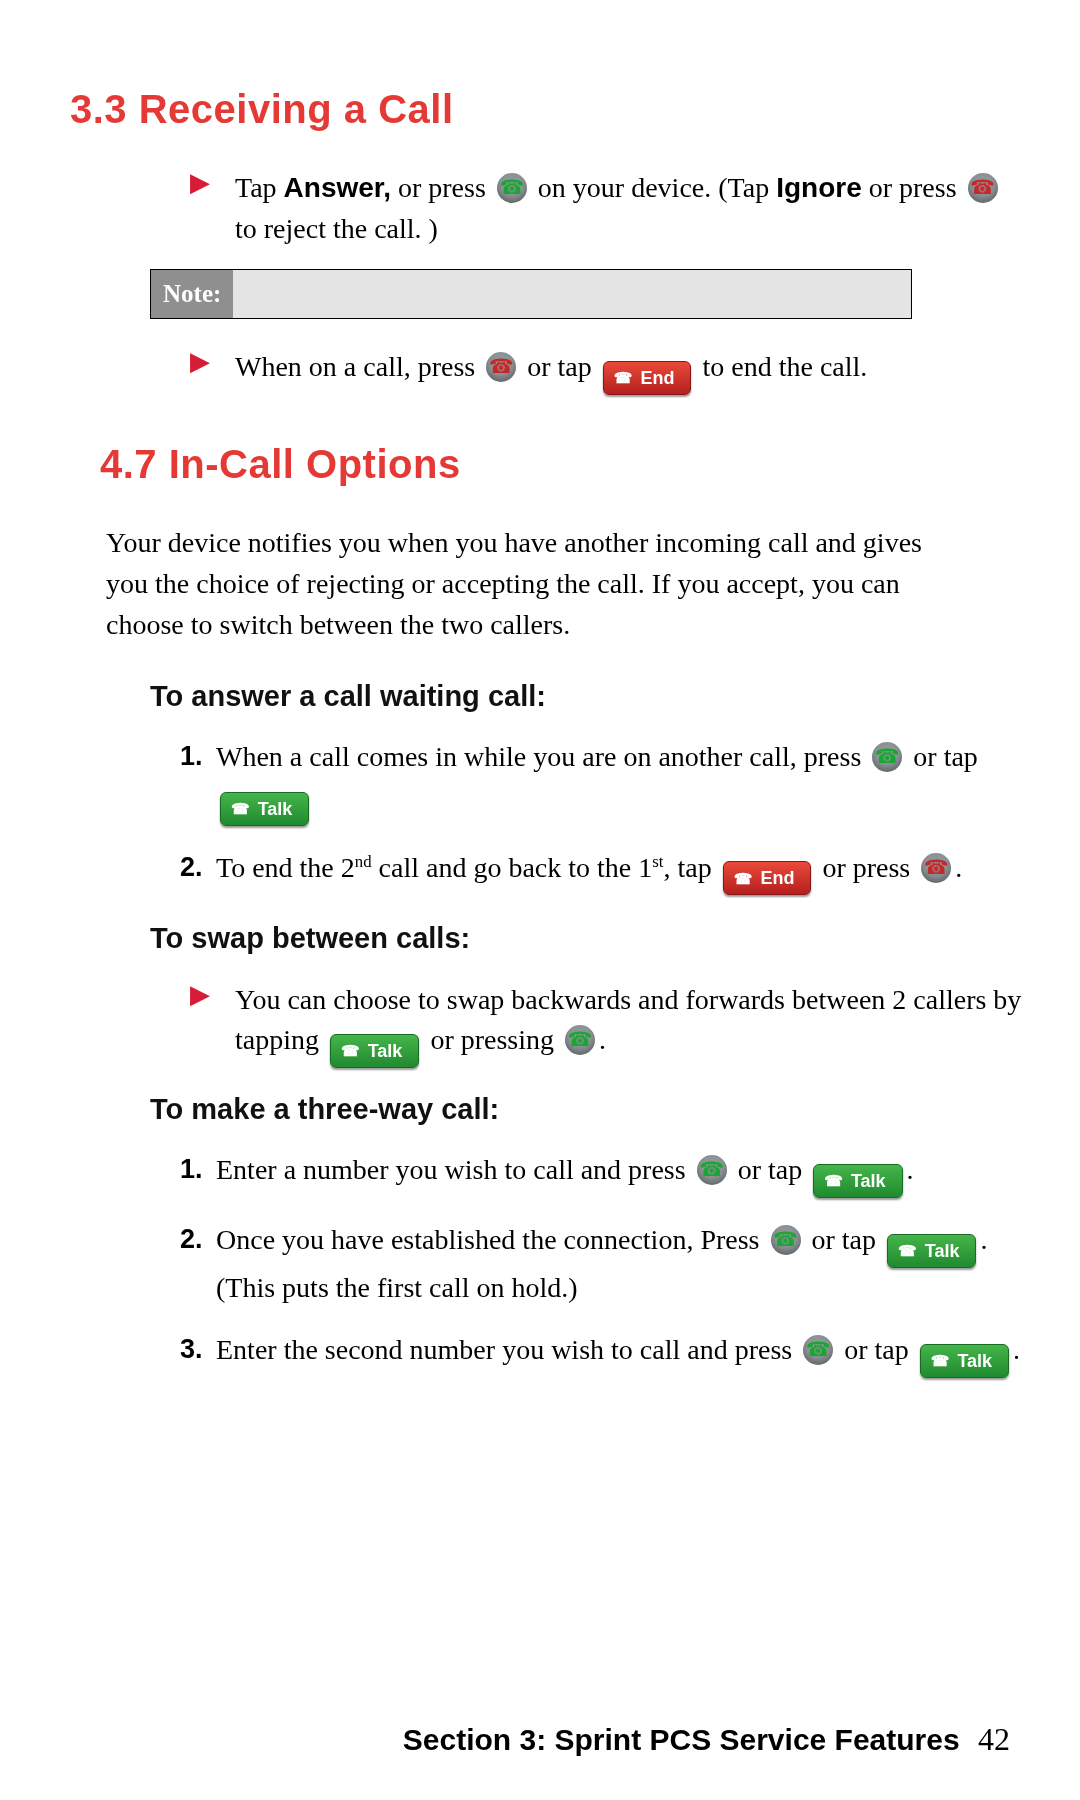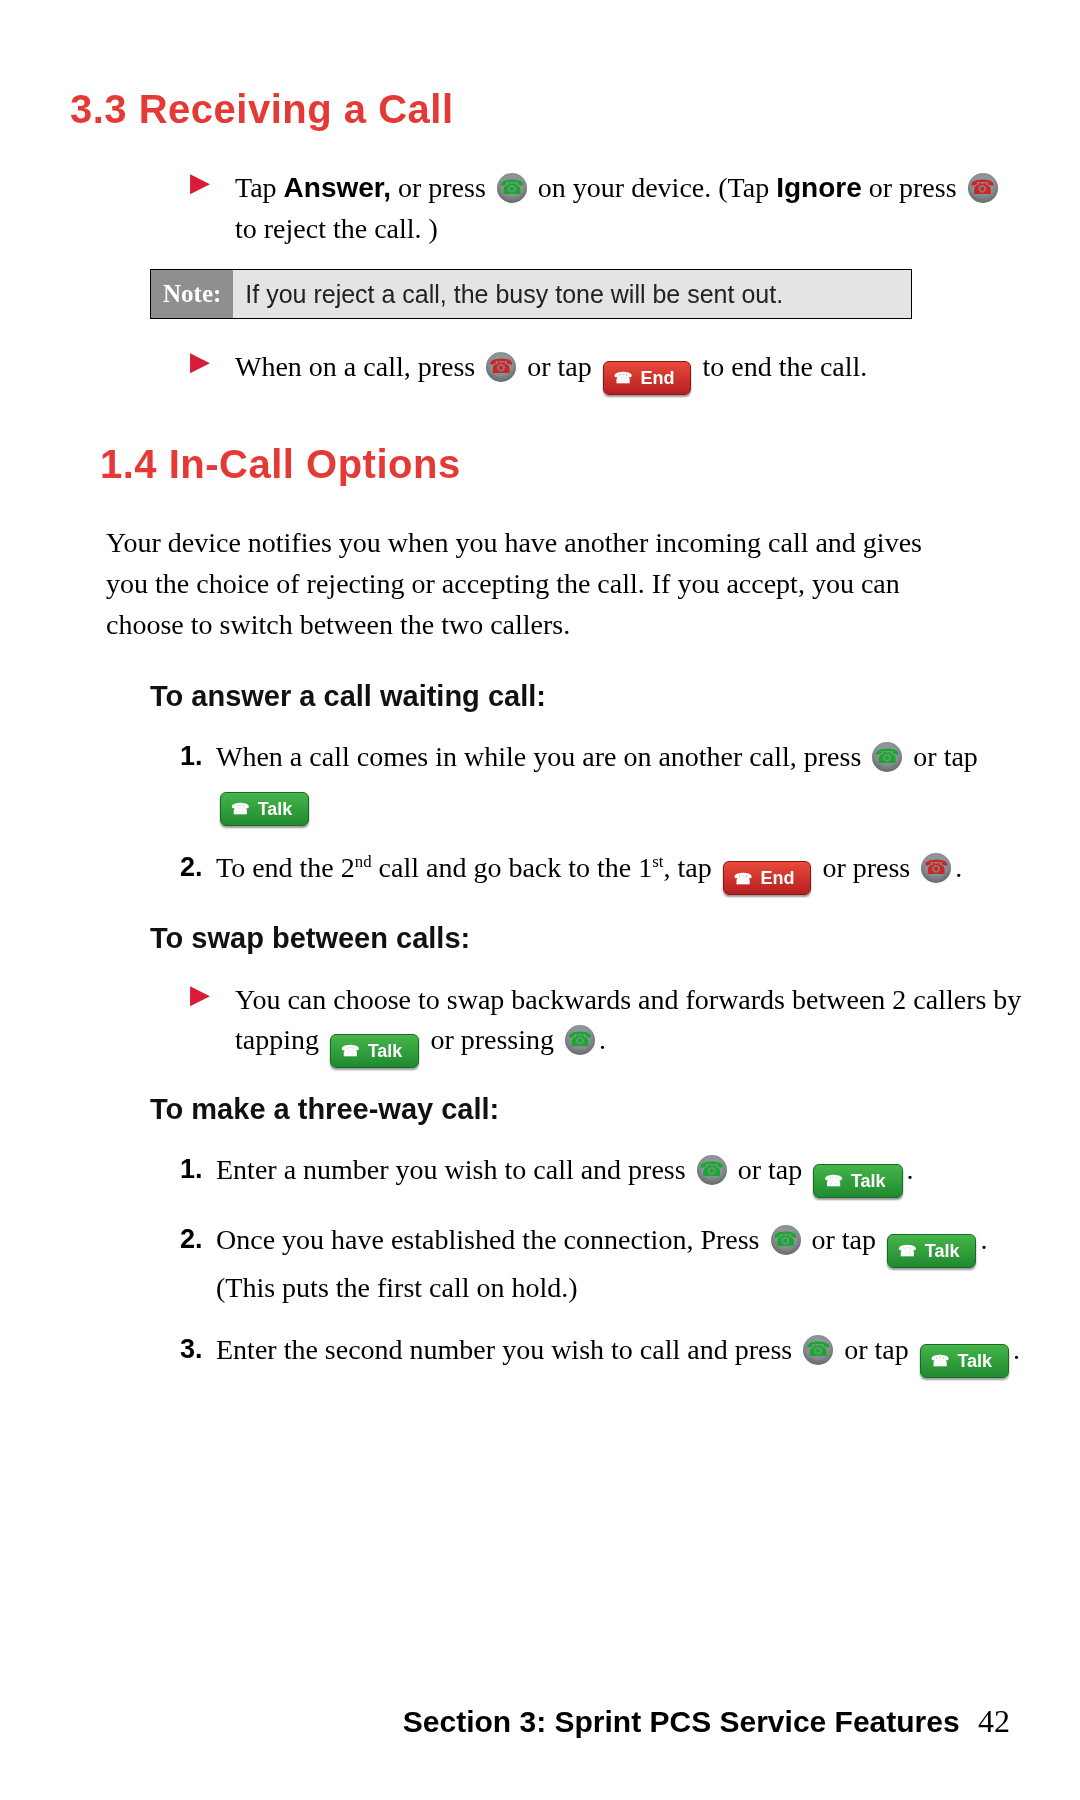--- a/index.html
+++ b/index.html
@@ -143,21 +143,21 @@
     background: linear-gradient(#e94a3a,#b51f1f);
     border: 1px solid #8b1616;
   }
   .btn-green {
     background: linear-gradient(#46b54a,#1f8a2f);
     border: 1px solid #176b22;
   }
   sup { font-size: 0.6em; }
   .footer {
     position: absolute;
-    bottom: 56px;
+    bottom: 38px;
     right: 70px;
     font-family: "Helvetica Neue", Helvetica, Arial, sans-serif;
     font-weight: 800;
     font-size: 30px;
     color: #000;
   }
   .footer .pg {
     font-weight: 400;
     font-size: 32px;
     margin-left: 10px;
@@ -172,33 +172,32 @@
   <h2 class="h-red">3.3  Receiving a Call</h2>
 
 
   <div class="bullet-block">
     <span class="marker">▶</span>
     <span>Tap </span><span class="bold-sans">Answer,</span><span> or press </span><span class="icon-round green"></span><span> on your device. (Tap </span><span class="bold-sans">Ignore</span><span> or press </span><span class="icon-round red"></span><span> to reject the call. )</span>
   </div>
 
   <div class="note-box">
     <div class="note-label">Note:</div>
-    <div class="note-body">If you reject a call, the busy tone will be sent out.</div>
   </div>
 
 
   <div class="bullet-block">
     <span class="marker">▶</span>
     <span>When on a call, press </span><span class="icon-round red"></span><span> or tap </span><span class="btn btn-red">
         <span class="ph">☎</span>
         <span>End</span>
       </span><span> to end the call.</span>
   </div>
 
-  <h2 class="h-red indent" style="margin-top:40px">1.4  In-Call Options</h2>
+  <h2 class="h-red indent" style="margin-top:40px">4.7  In-Call Options</h2>
 
   <div class="para">Your device notifies you when you have another incoming call and gives you the choice of rejecting or accepting the call. If you accept, you can choose to switch between the two callers.</div>
 
   <div class="subhead">To answer a call waiting call:</div>
 
   <div class="num-block">
     <span class="marker">1.</span>
     <span>When a call comes in while you are on another call, press </span><span class="icon-round green"></span><span> or tap </span><span class="btn btn-green">
         <span class="ph">☎</span>
         <span>Talk</span>

